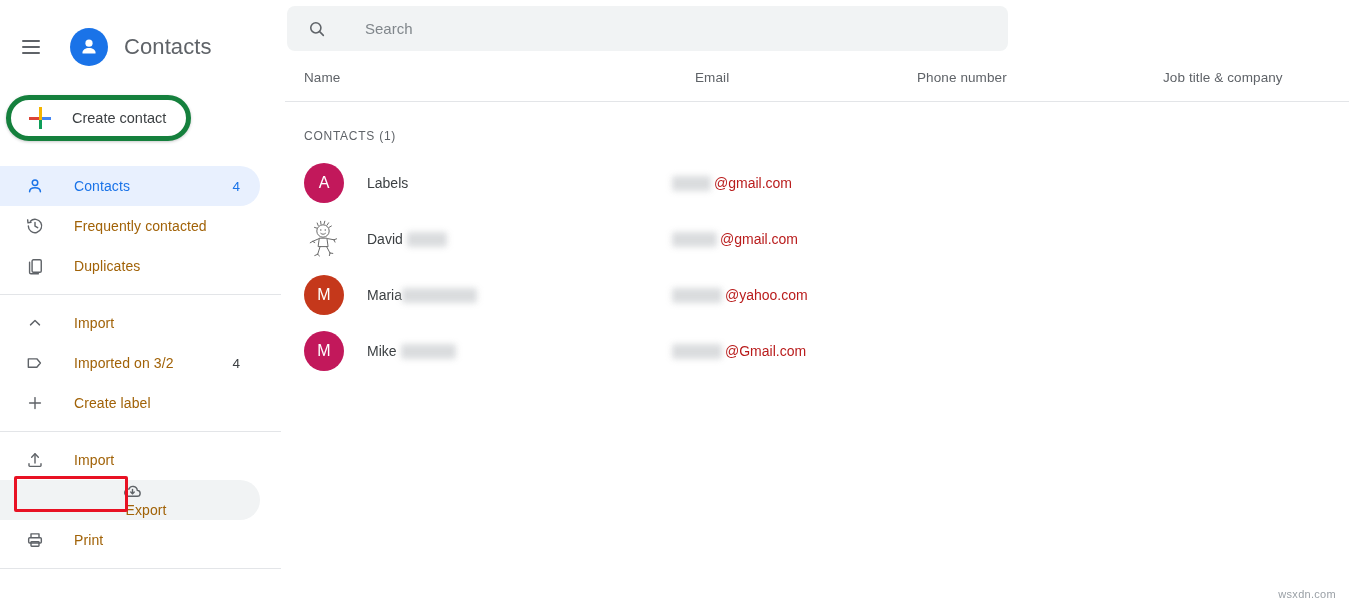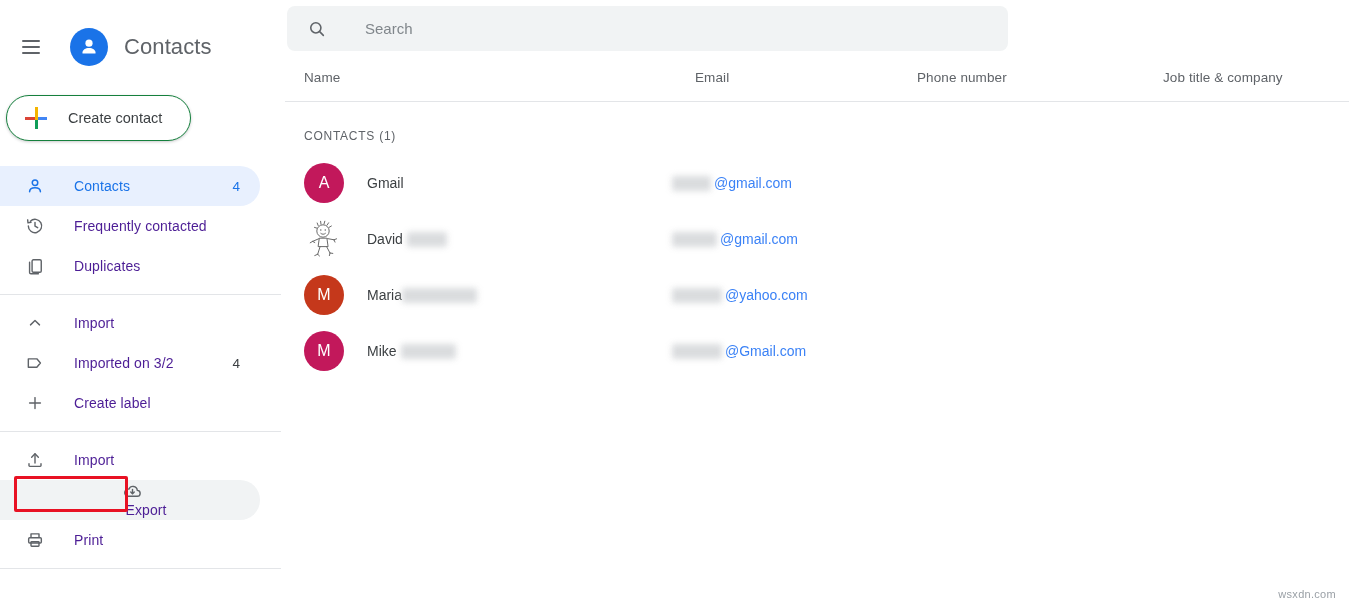--- a/index.html
+++ b/index.html
@@ -72,21 +72,21 @@
 
   
   .create-contact {
     position: absolute;
     left: 6px;
     top: 77px;
     width: 185px;
     height: 46px;
     border-radius: 23px;
     background: #ffffff;
-    border: 1px solid #15803d;
+    border: 5px solid #15803d;
     box-shadow: 0 1px 3px rgba(60,64,67,.28);
     display: flex;
     align-items: center;
     padding-left: 18px;
     cursor: pointer;
   }
   .create-contact .cc-label {
     margin-left: 21px;
     font-size: 14.5px;
     color: #3c4043;
@@ -134,21 +134,21 @@
     width: 22px; height: 22px;
     flex: none;
     display: flex;
     align-items: center;
     justify-content: center;
     color: #5f6368;
   }
   .nav-item .ni-label {
     margin-left: 28px;
     font-size: 14px;
-    color: #4c1d95;
+    color: #a16207;
     white-space: nowrap;
     letter-spacing: 0.1px;
   }
   .nav-item .ni-count {
     margin-left: auto;
     font-size: 13.5px;
     color: #3c4043;
   }
 
   .nav-item.active {
@@ -302,21 +302,21 @@
     font-size: 14px;
     color: #3c4043;
     white-space: nowrap;
   }
   .cell-email {
     position: absolute;
     left: 391px;
     display: flex;
     align-items: center;
     font-size: 14px;
-    color: #3b82f6;
+    color: #b91c1c;
     white-space: nowrap;
   }
 
   
   .redact {
     display: inline-block;
     height: 15px;
     border-radius: 2px;
     background: #d7d9db;
     filter: blur(3.2px);
@@ -513,21 +513,21 @@
 
     <div class="section-label">CONTACTS (1)</div>
 
     <div class="rows">
 
       <div class="row">
         <div class="avatar" style="background:#c2185b">
           <span>A</span>
         </div>
         <div class="cell-name">
-          <span>Gmail</span>
+          <span>Labels</span>
         </div>
         <div class="cell-email">
           <span class="redact gap-right" style="width:39px"></span>
           <span>@gmail.com</span>
         </div>
       </div>
 
       <div class="row">
         <div class="avatar photo">
           <svg width="40" height="40" viewBox="0 0 40 40" fill="none" stroke="#6b6b6b" stroke-width="1">

